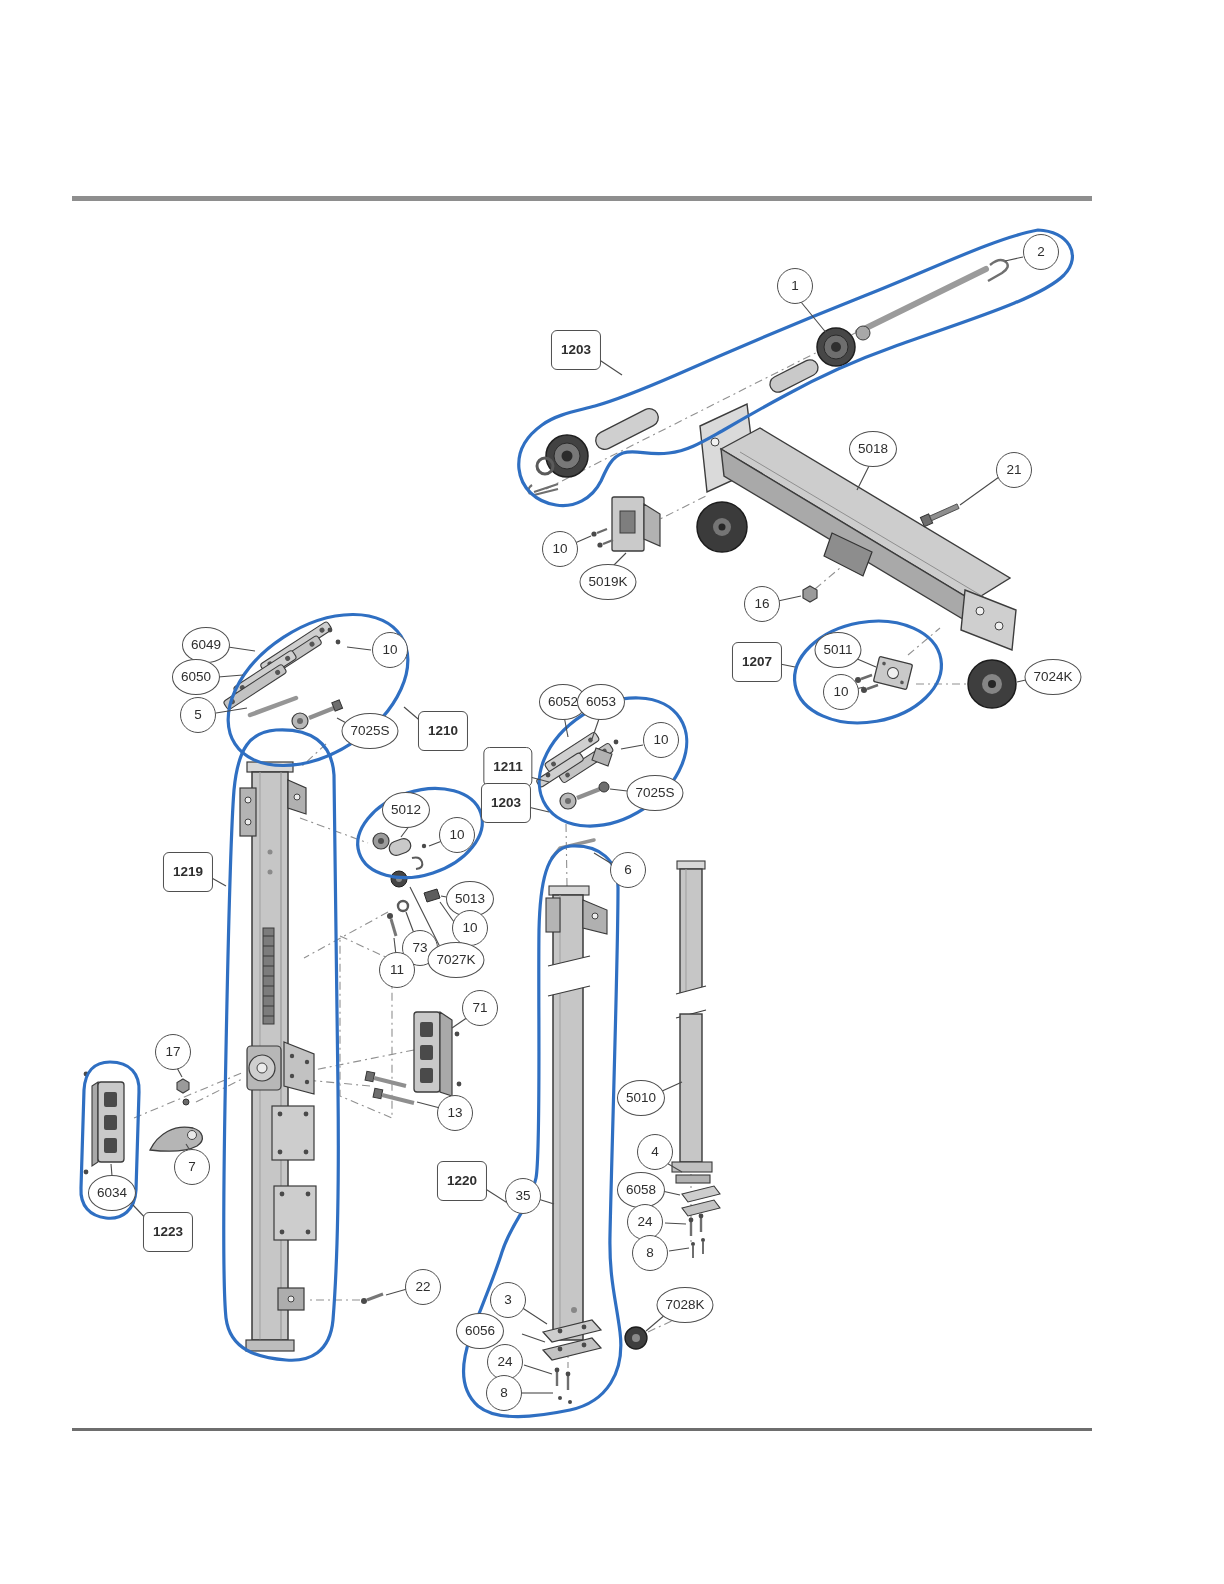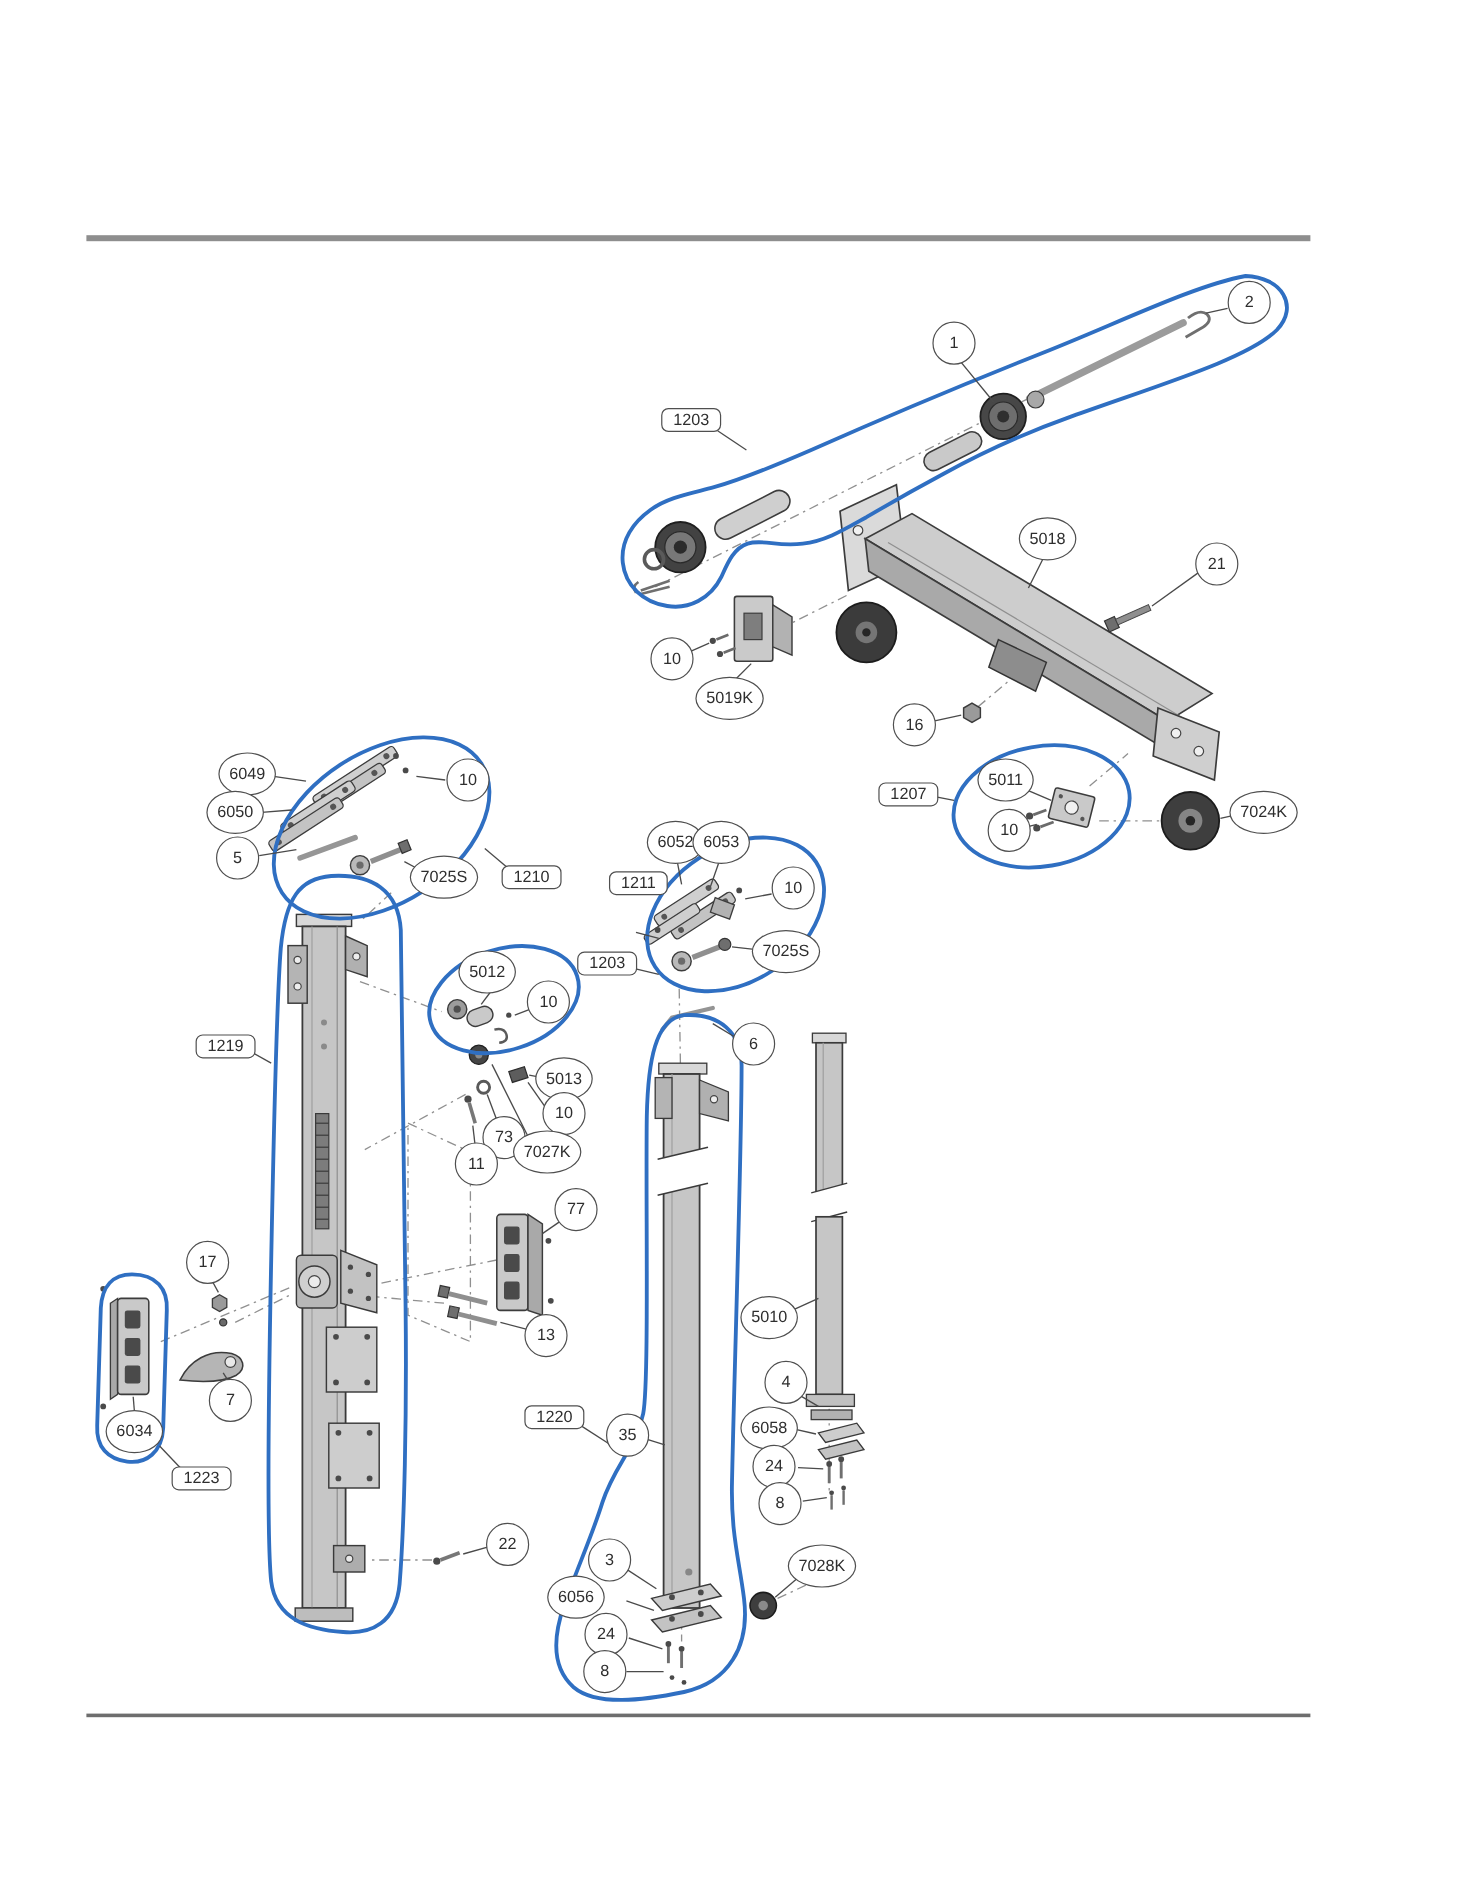--- a/index.html
+++ b/index.html
@@ -24,21 +24,21 @@
     justify-content: center;
     background: #ffffff;
     border: 1.5px solid #4f4f4f;
     color: #2e2e2e;
     font-size: 13.5px;
     line-height: 1;
     white-space: nowrap;
     box-sizing: border-box;
   }
   .callout.circle { min-width: 36px; height: 36px; padding: 0 8px; border-radius: 50%; }
-  .callout.box { height: 20px; padding: 0 9px; border-radius: 6px; }
+  .callout.box { height: 40px; padding: 0 9px; border-radius: 6px; font-weight: bold; }
 </style>
 </head>
 <body>
 
 <div class="page">
   <div class="rule rule-top"></div>
   <div class="rule rule-bottom"></div>
 
   <svg class="scene" width="1224" height="1584" viewBox="0 0 1224 1584">
 
@@ -436,33 +436,33 @@
       <div class="callout circle" style="left: 1053px; top: 677px;">7024K</div>
       <div class="callout circle" style="left: 206px; top: 645px;">6049</div>
       <div class="callout circle" style="left: 196px; top: 677px;">6050</div>
       <div class="callout circle" style="left: 390px; top: 650px;">10</div>
       <div class="callout circle" style="left: 198px; top: 715px;">5</div>
       <div class="callout circle" style="left: 370px; top: 731px;">7025S</div>
       <div class="callout box" style="left: 443px; top: 731px;">1210</div>
       <div class="callout circle" style="left: 563px; top: 702px;">6052</div>
       <div class="callout circle" style="left: 601px; top: 702px;">6053</div>
       <div class="callout circle" style="left: 661px; top: 740px;">10</div>
-      <div class="callout box" style="left: 508px; top: 736px; margin-left: 24px;">1211</div>
+      <div class="callout box" style="left: 508px; top: 767px;">1211</div>
       <div class="callout box" style="left: 506px; top: 803px;">1203</div>
       <div class="callout circle" style="left: 655px; top: 793px;">7025S</div>
       <div class="callout circle" style="left: 406px; top: 810px;">5012</div>
       <div class="callout circle" style="left: 457px; top: 835px;">10</div>
       <div class="callout circle" style="left: 628px; top: 870px;">6</div>
       <div class="callout box" style="left: 188px; top: 872px;">1219</div>
       <div class="callout circle" style="left: 470px; top: 899px;">5013</div>
       <div class="callout circle" style="left: 470px; top: 928px;">10</div>
       <div class="callout circle" style="left: 420px; top: 948px;">73</div>
       <div class="callout circle" style="left: 397px; top: 970px;">11</div>
       <div class="callout circle" style="left: 456px; top: 960px;">7027K</div>
-      <div class="callout circle" style="left: 480px; top: 1008px;">77</div>
+      <div class="callout circle" style="left: 480px; top: 1008px;">71</div>
       <div class="callout circle" style="left: 173px; top: 1052px;">17</div>
       <div class="callout circle" style="left: 455px; top: 1113px;">13</div>
       <div class="callout circle" style="left: 641px; top: 1098px;">5010</div>
       <div class="callout circle" style="left: 192px; top: 1167px;">7</div>
       <div class="callout circle" style="left: 112px; top: 1193px;">6034</div>
       <div class="callout box" style="left: 168px; top: 1232px;">1223</div>
       <div class="callout circle" style="left: 655px; top: 1152px;">4</div>
       <div class="callout circle" style="left: 641px; top: 1190px;">6058</div>
       <div class="callout circle" style="left: 645px; top: 1222px;">24</div>
       <div class="callout circle" style="left: 650px; top: 1253px;">8</div>

